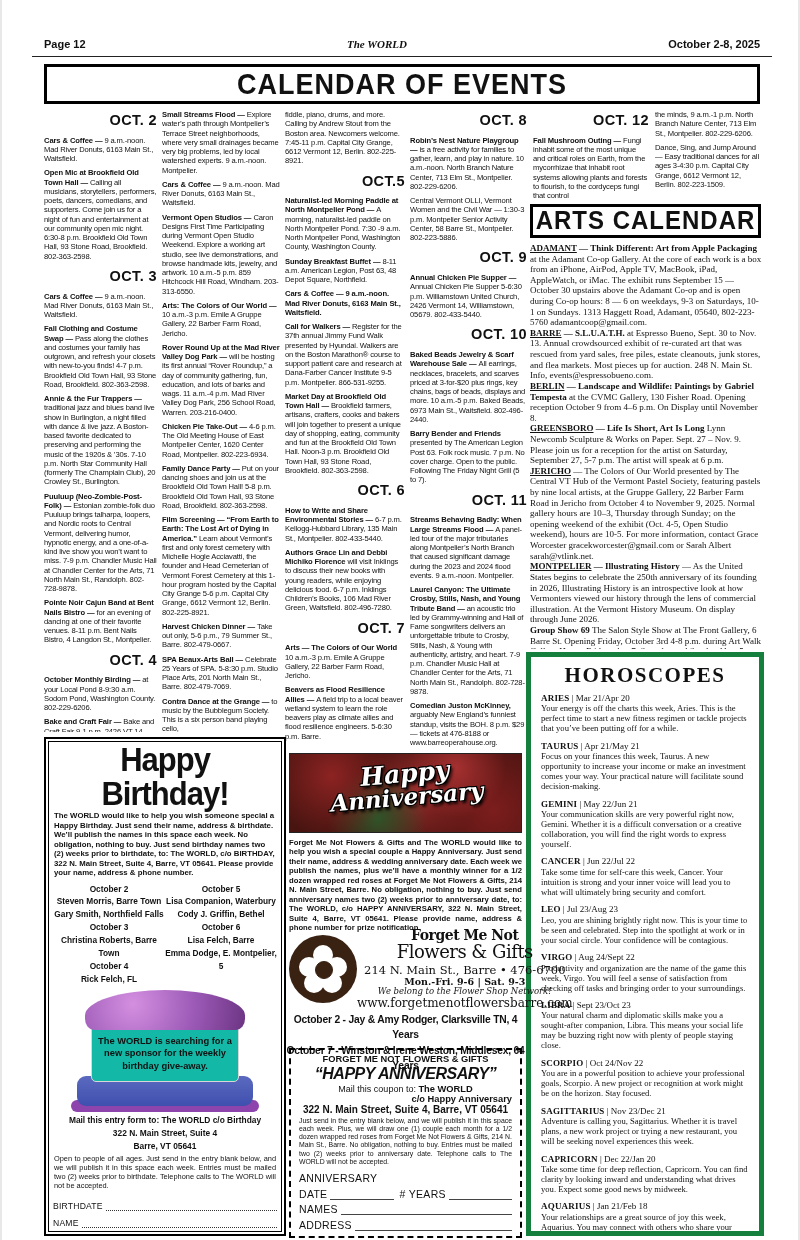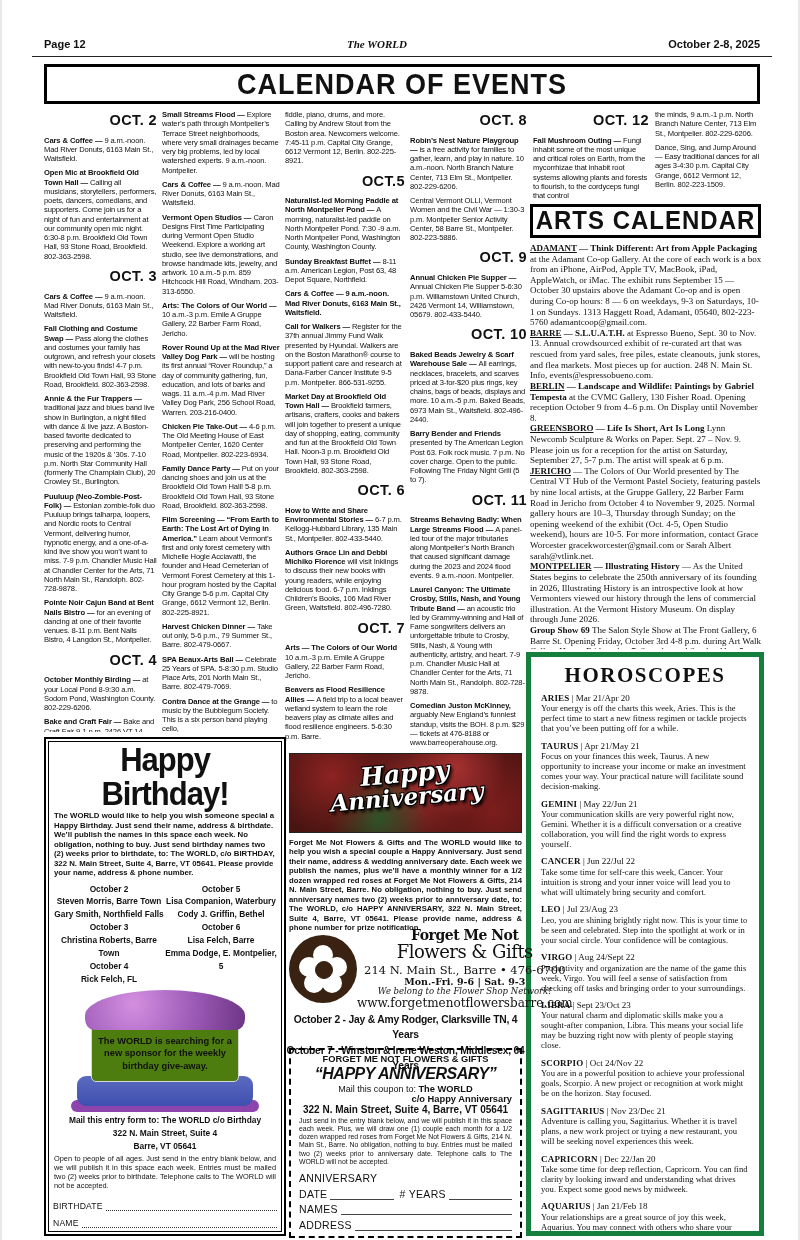--- a/index.html
+++ b/index.html
@@ -40,21 +40,21 @@
   .bday-box::after{content:"";position:absolute;inset:2px;border:1px solid #000;pointer-events:none;}
   .bday-title{font-size:31px;font-weight:900;text-align:center;letter-spacing:-1px;line-height:1;
        margin:1px 0 4px;transform:scaleY(1.1);}
   .bday-intro{font-size:7.8px;font-weight:bold;line-height:1.22;margin:0 1px 5px;}
   .bday-names{display:flex;font-size:8.3px;font-weight:bold;text-align:center;line-height:1.55;}
   .bday-col{flex:1;}
   .cake{position:relative;width:188px;height:122px;margin:5px auto 3px;}
   .cake-top{position:absolute;top:0;left:14px;right:14px;height:40px;
        border-radius:55% 55% 10px 10px/70% 70% 12px 12px;
        background:radial-gradient(circle at 30% 35%,#d48fe0,#9b59b6 55%,#6c3483);}
-  .cake-mid{position:absolute;top:34px;left:20px;right:20px;height:56px;background:#4d7c0f;
+  .cake-mid{position:absolute;top:34px;left:20px;right:20px;height:56px;background:#14b8a6;
        border:1px solid #d8d8d8;border-radius:5px;display:flex;align-items:center;justify-content:center;
        text-align:center;font-weight:bold;font-size:9.3px;line-height:1.35;padding:0 6px;}
   .cake-bot{position:absolute;bottom:6px;left:6px;right:6px;height:30px;
        background:linear-gradient(#5b6abf,#3f4fae);border-radius:9px;}
   .cake-base{position:absolute;bottom:0;left:0;right:0;height:12px;background:#8e44ad;border-radius:6px;}
   .bform-head{font-size:8.4px;font-weight:bold;text-align:center;line-height:1.3;margin-top:2px;}
   .bform-note{font-size:7.4px;line-height:1.2;text-align:justify;margin:3px 1px 4px;}
   .field-row{display:flex;align-items:flex-end;font-size:8.6px;letter-spacing:.2px;height:16.5px;}
   .flabel{white-space:nowrap;padding-right:3px;}
   .fline{flex:1;border-bottom:1px dotted #333;height:12px;}

